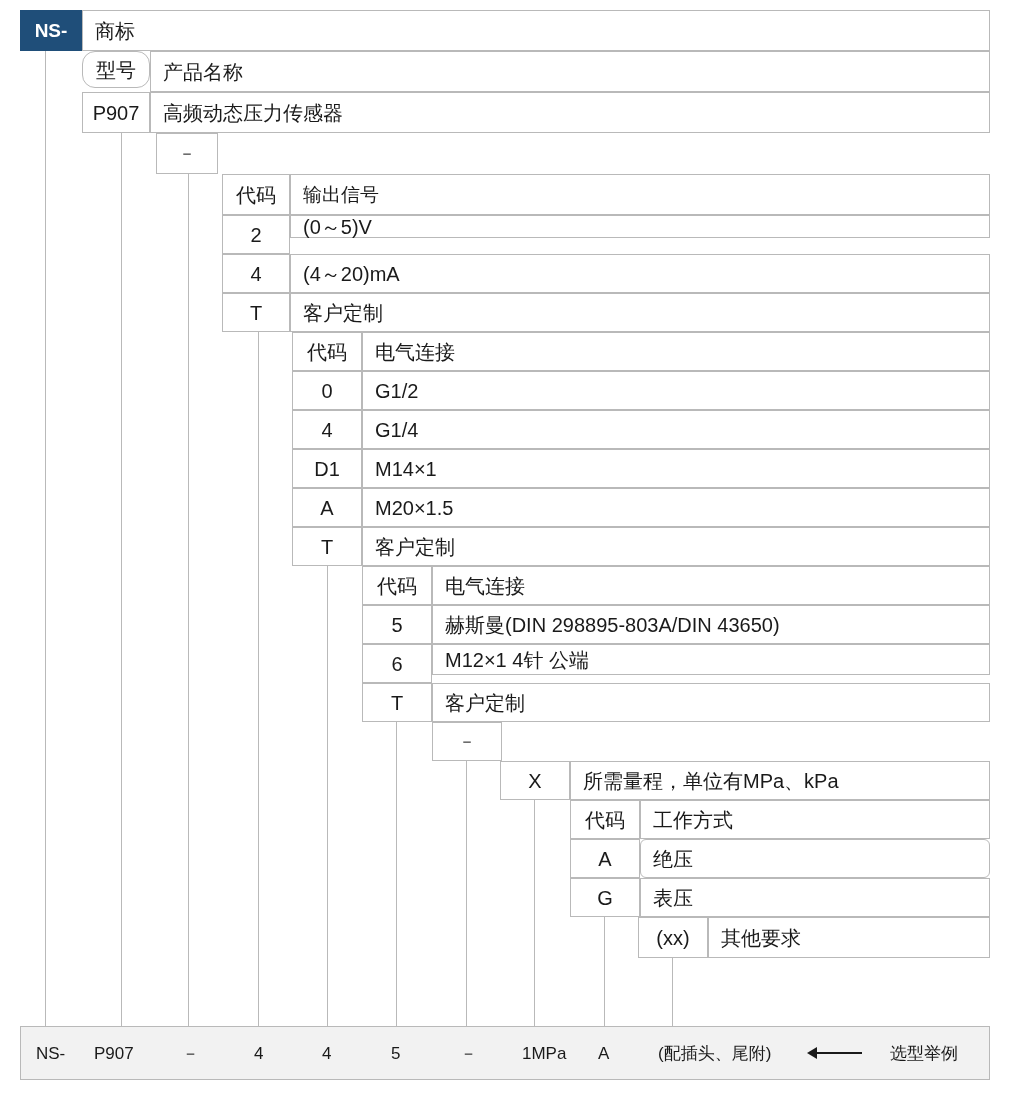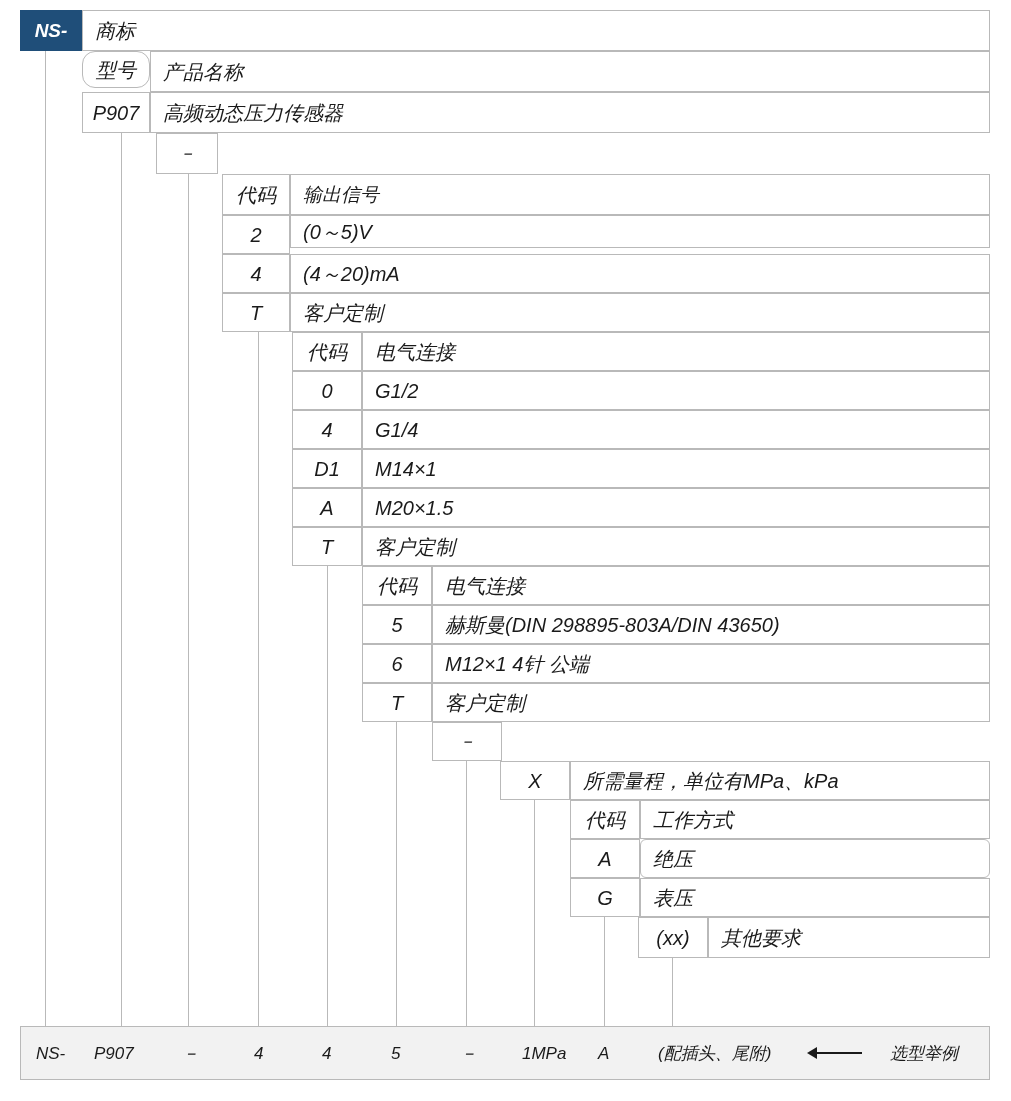--- a/index.html
+++ b/index.html
@@ -10,21 +10,20 @@
   body {
     font-family: "Liberation Sans", sans-serif;
     color: #1a1a1a;
   }
   #page {
     position: relative;
     width: 1011px;
     height: 1101px;
     overflow: hidden;
     background: #ffffff;
-    font-style: italic;
   }
 
   
   .cell {
     position: absolute;
     box-sizing: border-box;
     border: 1px solid #b9b9b9;
     background: #ffffff;
     display: flex;
     align-items: center;
@@ -111,21 +110,21 @@
 
   <div class="cell center" style="left:82px; top:92px; width:68px; height:41px;">P907</div>
   <div class="cell left" style="left:150px; top:92px; width:840px; height:41px;">高频动态压力传感器</div>
 
   <div class="cell center dash" style="left:156px; top:133px; width:62px; height:41px;">－</div>
 
   <div class="cell center" style="left:222px; top:174px; width:68px; height:41px;">代码</div>
   <div class="cell left" style="left:290px; top:174px; width:700px; height:41px; font-size:19px;">输出信号</div>
 
   <div class="cell center" style="left:222px; top:215px; width:68px; height:39px;">2</div>
-  <div class="cell left" style="left:290px; top:215px; width:700px; height:33px;">(0～5)V</div>
+  <div class="cell left" style="left:290px; top:215px; width:700px; height:23px;">(0～5)V</div>
 
   <div class="cell center" style="left:222px; top:254px; width:68px; height:39px;">4</div>
   <div class="cell left" style="left:290px; top:254px; width:700px; height:39px;">(4～20)mA</div>
 
   <div class="cell center" style="left:222px; top:293px; width:68px; height:39px;">T</div>
   <div class="cell left" style="left:290px; top:293px; width:700px; height:39px;">客户定制</div>
 
   <div class="cell center" style="left:292px; top:332px; width:70px; height:39px;">代码</div>
   <div class="cell left" style="left:362px; top:332px; width:628px; height:39px;">电气连接</div>
 
@@ -144,21 +143,21 @@
   <div class="cell center" style="left:292px; top:527px; width:70px; height:39px;">T</div>
   <div class="cell left" style="left:362px; top:527px; width:628px; height:39px;">客户定制</div>
 
   <div class="cell center" style="left:362px; top:566px; width:70px; height:39px;">代码</div>
   <div class="cell left" style="left:432px; top:566px; width:558px; height:39px;">电气连接</div>
 
   <div class="cell center" style="left:362px; top:605px; width:70px; height:39px;">5</div>
   <div class="cell left" style="left:432px; top:605px; width:558px; height:39px;">赫斯曼(DIN 298895-803A/DIN 43650)</div>
 
   <div class="cell center" style="left:362px; top:644px; width:70px; height:39px;">6</div>
-  <div class="cell left" style="left:432px; top:644px; width:558px; height:39px;">M12×1 4针 公端</div>
+  <div class="cell left" style="left:432px; top:644px; width:558px; height:31px;">M12×1 4针 公端</div>
 
   <div class="cell center" style="left:362px; top:683px; width:70px; height:39px;">T</div>
   <div class="cell left" style="left:432px; top:683px; width:558px; height:39px;">客户定制</div>
 
   <div class="cell center dash" style="left:432px; top:722px; width:70px; height:39px;">－</div>
 
   <div class="cell center" style="left:500px; top:761px; width:70px; height:39px;">X</div>
   <div class="cell left" style="left:570px; top:761px; width:420px; height:39px;">所需量程，单位有MPa、kPa</div>
 
   <div class="cell center" style="left:570px; top:800px; width:70px; height:39px;">代码</div>

